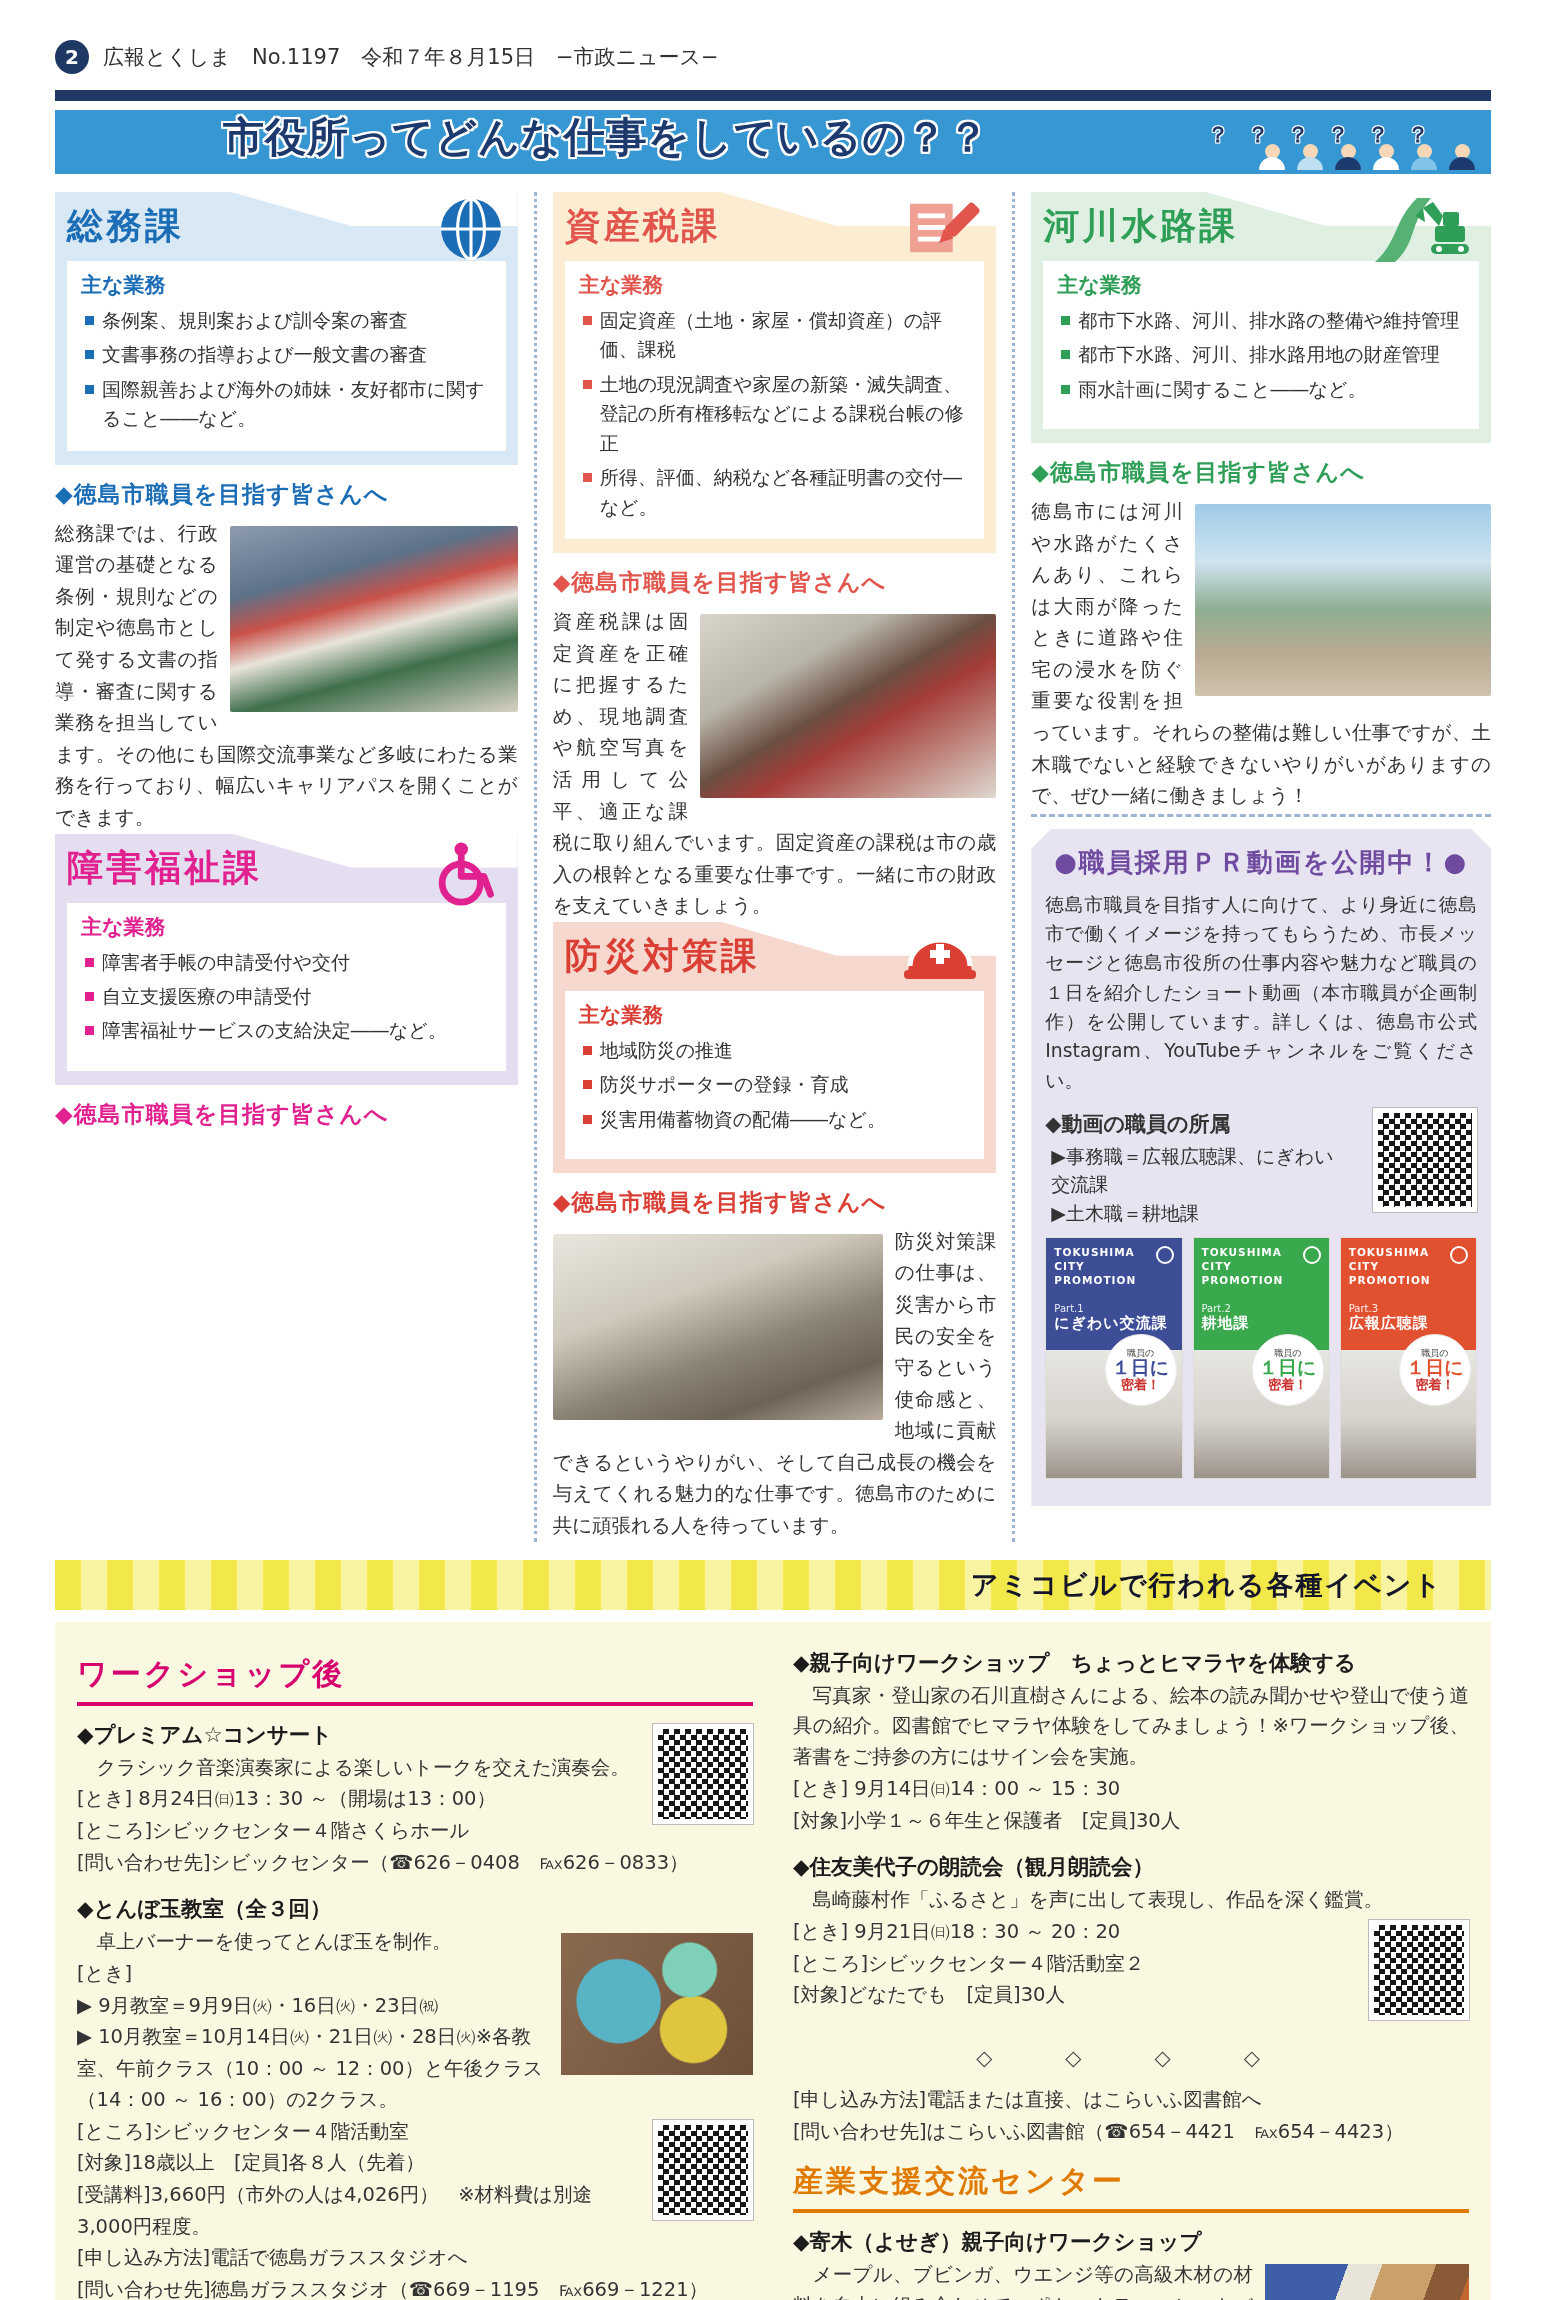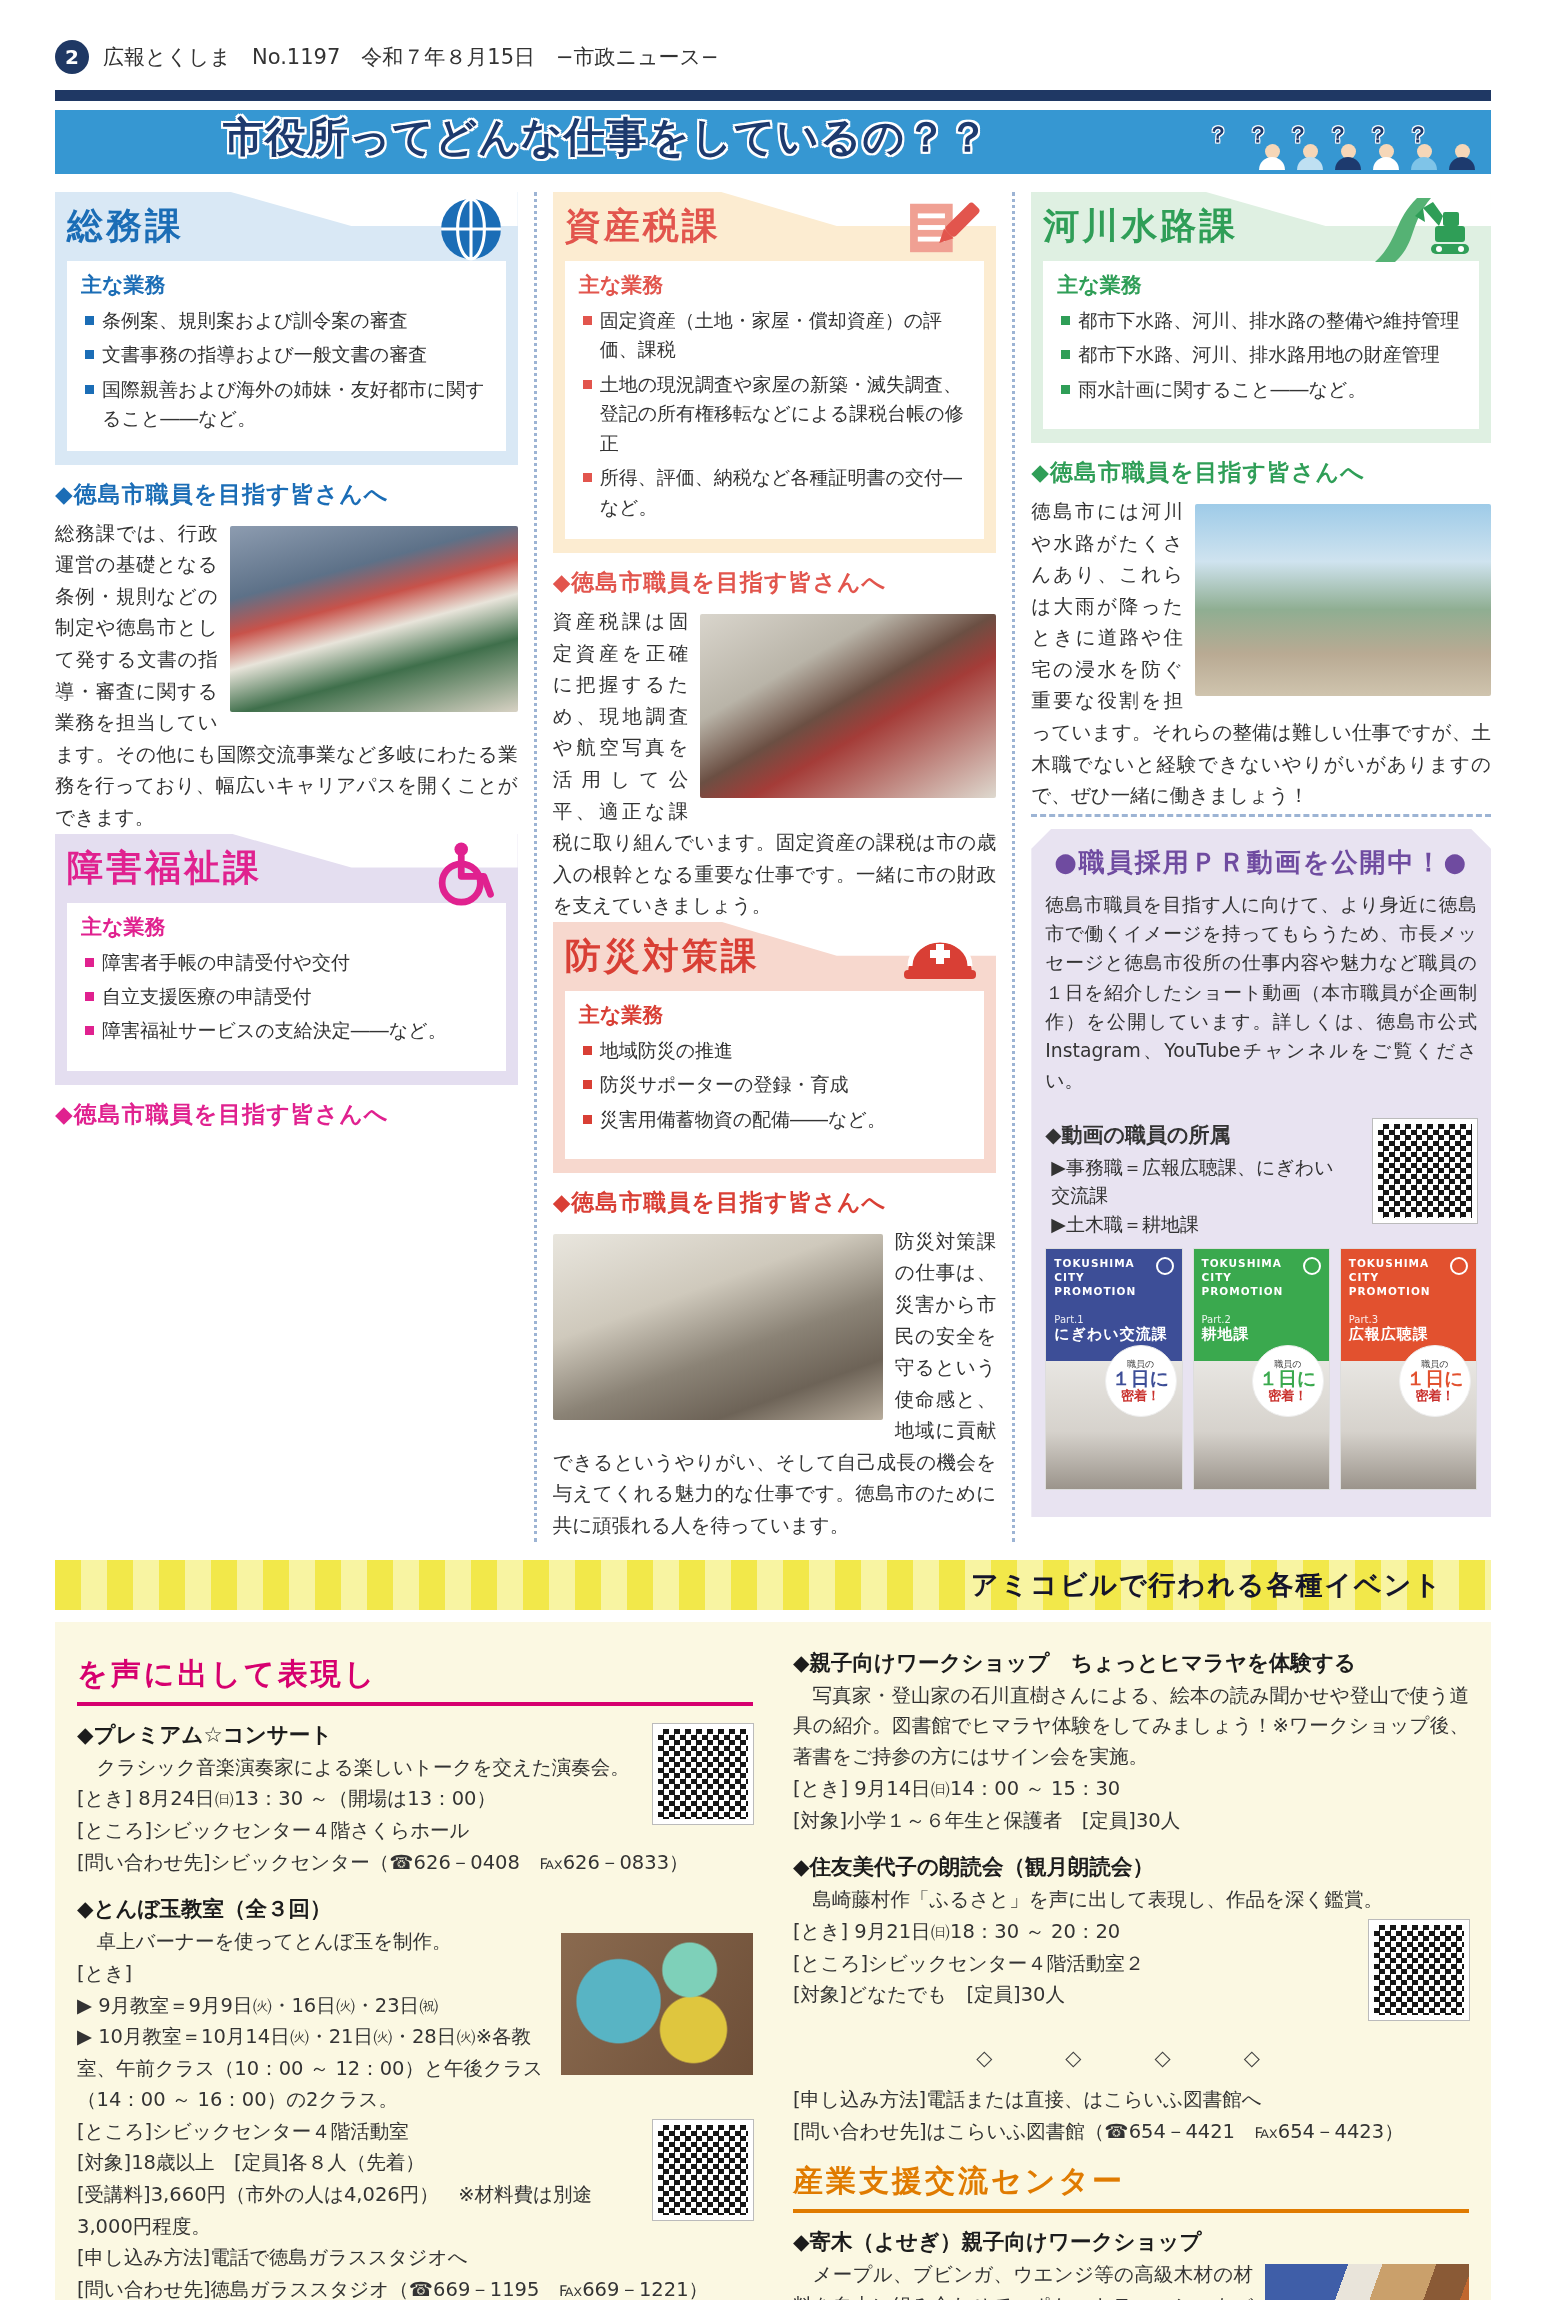--- a/index.html
+++ b/index.html
@@ -58,21 +58,21 @@
 .clearfix::after{content:"";display:block;clear:both}
 
 .dash-hr{border-top:3px dashed #9db4d4;margin:2px 0 12px}
 
 
 .pr-box{background:var(--bg);padding:12px 14px 27px;
   clip-path:polygon(20px 0,calc(100% - 20px) 0,100% 20px,100% 100%,0 100%,0 20px)}
 .pr-title{color:var(--accent);font-size:26px;font-weight:800;text-align:center;
   letter-spacing:2px;margin:4px 0 10px}
 .pr-body{font-size:18.8px;line-height:1.56;text-align:justify;color:#333}
-.pr-mid{display:flex;gap:24px;margin-top:24px}
+.pr-mid{display:flex;gap:24px;margin-top:13px}
 .pr-left{flex:1}
 .pr-aff-head{font-size:21px;font-weight:700;color:#333;margin:2px 0 4px}
 .pr-aff{font-size:19px;line-height:1.5;color:#333;padding-left:6px}
 .qr{width:104px;height:104px;flex:0 0 auto;border:5px solid #fff;outline:1px solid #bbb;
   background:repeating-conic-gradient(#161616 0% 25%,#fff 0% 50%) 0 0/11px 11px}
 .videos{display:flex;gap:10px;margin-top:10px}
 .video{flex:1;background:#fff;position:relative;border:1px solid #ddd}
 .video-top{height:112px;background:var(--vc);color:#fff;padding:8px 8px 6px;position:relative}
 .video-brand{font-size:10.5px;font-weight:700;letter-spacing:1px;line-height:1.3;width:80px}
 .video-emblem{position:absolute;top:8px;right:8px;width:18px;height:18px;border:2px solid #fff;border-radius:50%}
@@ -336,21 +336,21 @@
     </div>
   </div>
 
   <div class="events-banner">
     <span class="events-banner-text">アミコビルで行われる各種イベント</span>
   </div>
 
   <div class="events">
 
     <div class="events-col">
-      <h2 class="evt-heading c-civic">を声に出して表現し</h2>
+      <h2 class="evt-heading c-civic">ワークショップ後</h2>
 
       <div class="evt-item clearfix">
         <div class="qr qr-float"></div>
         <h3 class="evt-title">◆プレミアム☆コンサート</h3>
         <p class="evt-desc">クラシック音楽演奏家による楽しいトークを交えた演奏会。</p>
         <div class="evt-line">[とき] 8月24日㈰13：30 ～（開場は13：00）</div>
         <div class="evt-line">[ところ]シビックセンター４階さくらホール</div>
         <div class="evt-line">[問い合わせ先]シビックセンター（☎626－0408　℻626－0833）</div>
       </div>
 

